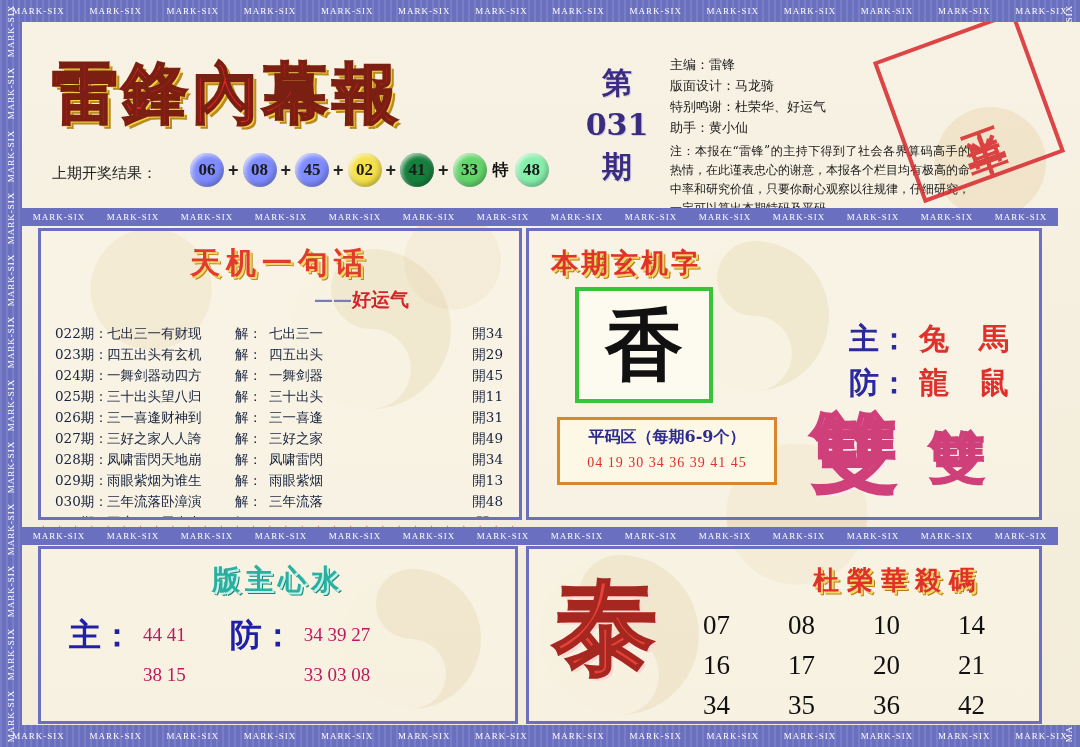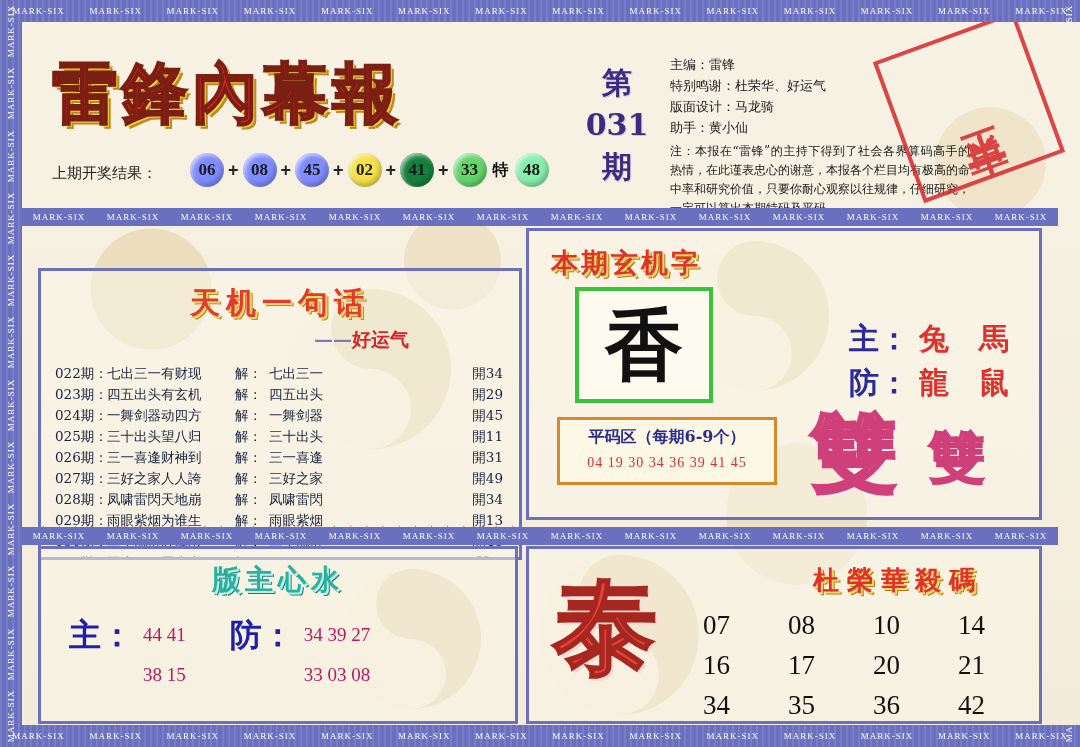--- a/index.html
+++ b/index.html
@@ -246,21 +246,21 @@
     position: absolute;
     width: 50%;
     height: 50%;
     border-radius: 50%;
     left: 25%;
   }
   .panel .yin-yang::before { top: 0; background: #d9c28c; }
   .panel .yin-yang::after { bottom: 0; background: #f7f0dd; }
 
   
-  #panel-tianji { left: 16px; top: 206px; width: 484px; height: 292px; margin-top: 40px; }
+  #panel-tianji { left: 16px; top: 206px; width: 484px; height: 292px; }
   .tianji-title {
     position: absolute;
     left: 0; right: 0;
     top: 12px;
     text-align: center;
     font-family: "DejaVu Serif", serif;
     font-weight: bold;
     font-size: 30px;
     letter-spacing: 6px;
     color: #e23b2e;
@@ -576,22 +576,22 @@
           <span class="plus">+</span>
           <div class="ball" style="background: #15803d;">41</div>
           <span class="plus">+</span>
           <div class="ball" style="background: rgb(99, 214, 106);">33</div>
           <span class="special-label">特</span>
           <div class="ball" style="background: #86efac;">48</div>
         </div>
 
       <div class="credits">
         <div>主编：雷锋</div>
+        <div>版面设计：马龙骑</div>
         <div>特别鸣谢：杜荣华、好运气</div>
-        <div>版面设计：马龙骑</div>
         <div>助手：黄小仙</div>
         <div class="note">注：本报在“雷锋”的主持下得到了社会各界算码高手的热情，在此谨表忠心的谢意，本报各个栏目均有极高的命中率和研究价值，只要你耐心观察以往规律，仔细研究，一定可以算出本期特码及平码。</div>
       </div>
 
       <div class="stamp">
         <span>正半单</span>
       </div>
     </div>
 
     <div class="divider-marks" id="divider-1">

